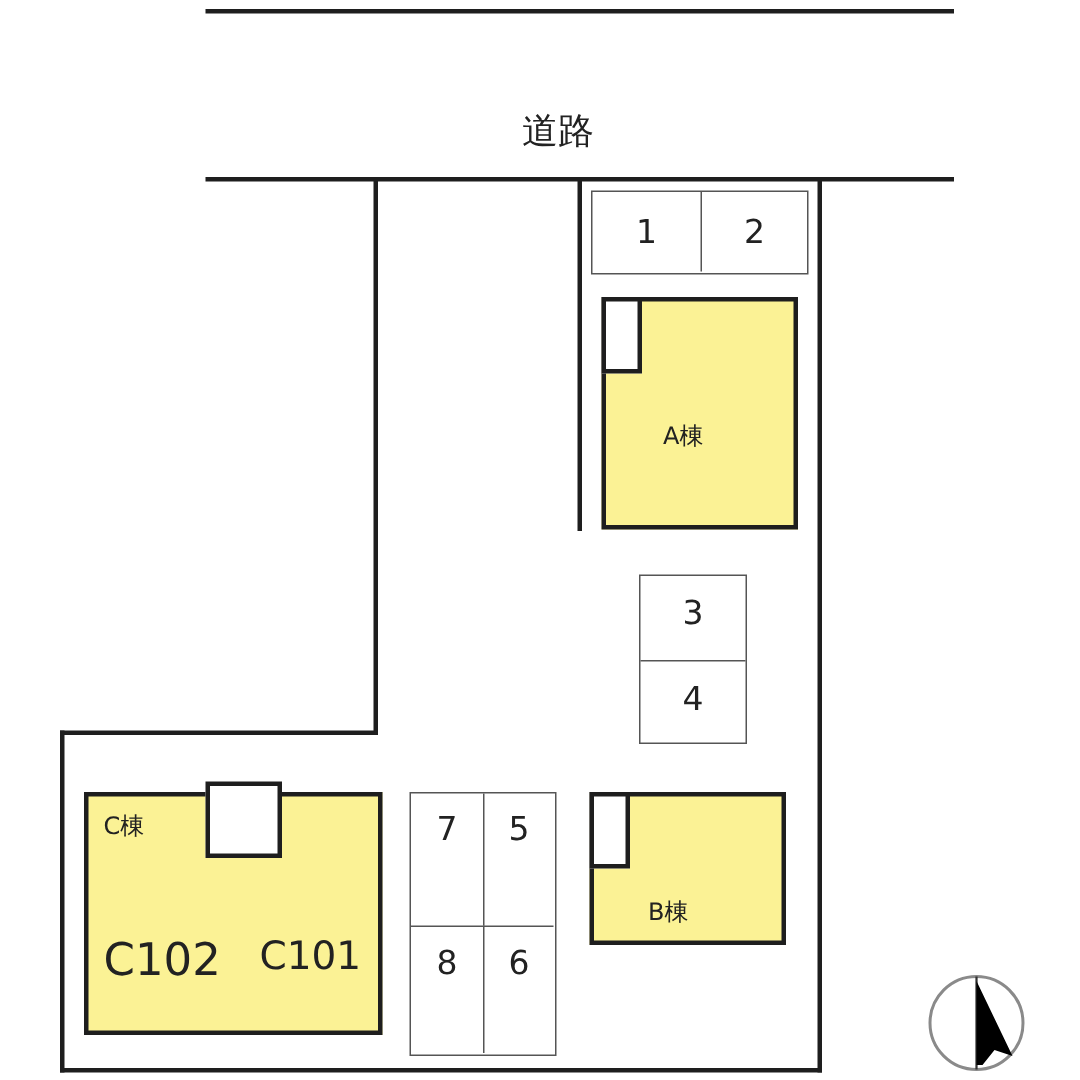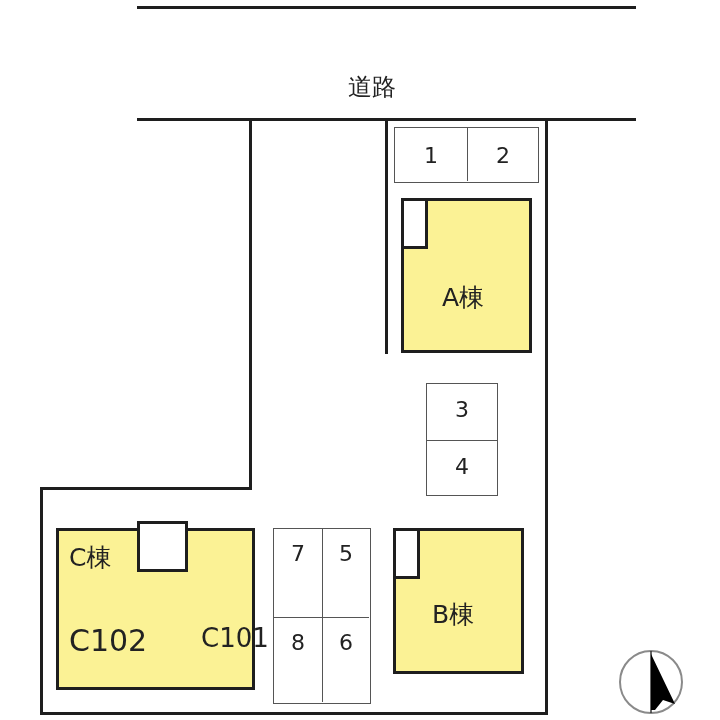--- a/index.html
+++ b/index.html
@@ -5,21 +5,21 @@
   html, body { margin:0; padding:0; background:#ffffff; }
   body { width:720px; height:720px; position:relative; overflow:hidden;
          font-family:"DejaVu Sans","Liberation Sans",sans-serif; color:#222; }
   .abs { position:absolute; }
   .wall { position:absolute; background:#1e1e1e; }
   .bldg { position:absolute; background:#fbf295; border:3px solid #1e1e1e; box-sizing:border-box; }
   .notch { position:absolute; background:#fff; border:3px solid #1e1e1e; box-sizing:border-box; }
   .park { position:absolute; border:1.5px solid #555; box-sizing:border-box; background:#fff; }
   .park-cell { position:absolute; box-sizing:border-box; display:flex; justify-content:center;
                font-size:22px; color:#222; }
-  .lbl { position:absolute; font-size:25px; color:#222; white-space:nowrap; }
+  .lbl { position:absolute; font-size:16px; color:#222; white-space:nowrap; }
   .road-label { position:absolute; font-size:24px; color:#222;margin-top:26px; }
 </style>
 </head>
 <body>
 
 <div class="wall" style="left:137px;top:6px;width:499px;height:3px;"></div>
 <div class="road-label" style="left:348px;top:45px;">道路</div>
 <div class="wall" style="left:137px;top:118px;width:499px;height:3px;"></div>
 
 <div class="wall" style="left:249px;top:118px;width:3px;height:372px;"></div>
@@ -49,39 +49,39 @@
     </div>
   <div class="park-cell" style="left:0;top:56px;width:70px;height:55px;border-top:1.5px solid #555;padding-top:13px;">
       <span>4</span>
     </div>
 </div>
 
 <div class="bldg" style="left:56px;top:528px;width:199px;height:162px;text-align:right;">
   <div class="notch" style="left:78px;top:-10px;width:51px;height:51px;"></div>
   <div class="lbl" style="left:10px;top:10px;">C棟</div>
   <div class="lbl" style="left:10px;top:92px;font-size:30px;">C102</div>
-  <div class="lbl" style="left:114px;top:92px;font-size:26px;margin-left:28px;">C101</div>
+  <div class="lbl" style="left:114px;top:92px;font-size:26px;">C101</div>
 </div>
 
 <div class="park" style="left:273px;top:528px;width:98px;height:176px;">
   <div class="park-cell" style="left:0;top:0;width:48px;height:88px;padding-top:12px;">
       <span>7</span>
     </div>
   <div class="park-cell" style="left:48px;top:0;width:47px;height:88px;border-left:1.5px solid #555;padding-top:12px;">
       <span>5</span>
     </div>
   <div class="park-cell" style="left:0;top:88px;width:48px;height:85px;border-top:1.5px solid #555;padding-top:12px;">
       <span>8</span>
     </div>
   <div class="park-cell" style="left:48px;top:88px;width:47px;height:85px;border-top:1.5px solid #555;border-left:1.5px solid #555;padding-top:12px;">
       <span>6</span>
     </div>
 </div>
 
-<div class="bldg" style="left:393px;top:528px;width:131px;height:146px;">
+<div class="bldg" style="left:393px;top:528px;width:131px;height:102px;">
   <div class="notch" style="left:-3px;top:-3px;width:27px;height:51px;"></div>
   <div class="lbl" style="left:36px;top:67px;">B棟</div>
 </div>
 
 <div class="abs" style="left:617px;top:648px;width:68px;height:68px;">
   <svg width="68" height="68" viewBox="0 0 68 68">
     <circle cx="34" cy="34" r="31" fill="#fff" stroke="#8a8a8a" stroke-width="2"></circle>
     <line x1="34" y1="3" x2="34" y2="65" stroke="#333" stroke-width="1.5"></line>
     <path d="M34 6 L58 56 L46 52 L38 62 L34 62 Z" fill="#000"></path>
   </svg>

